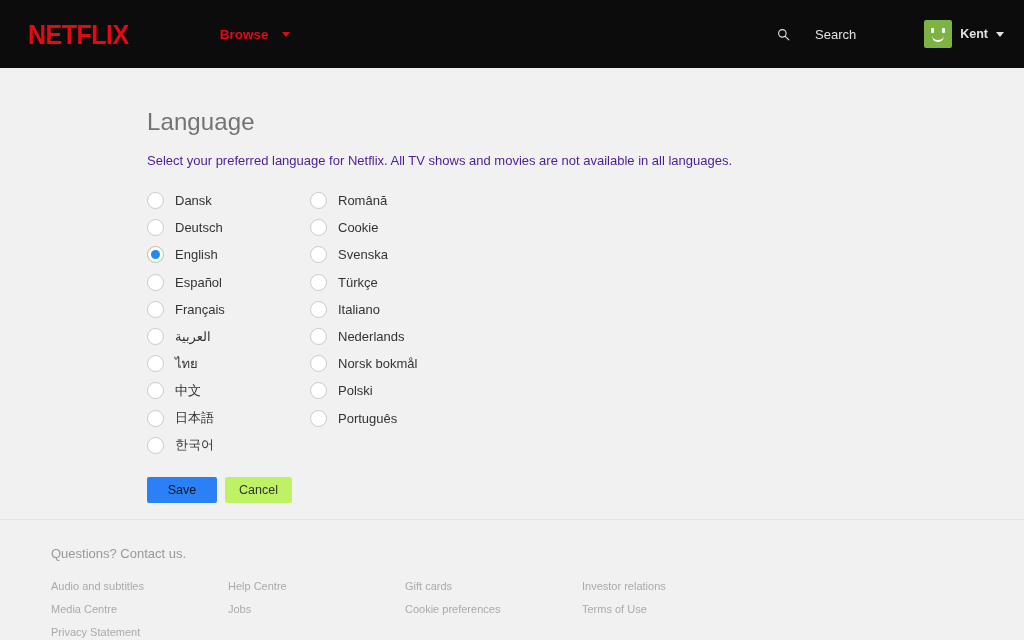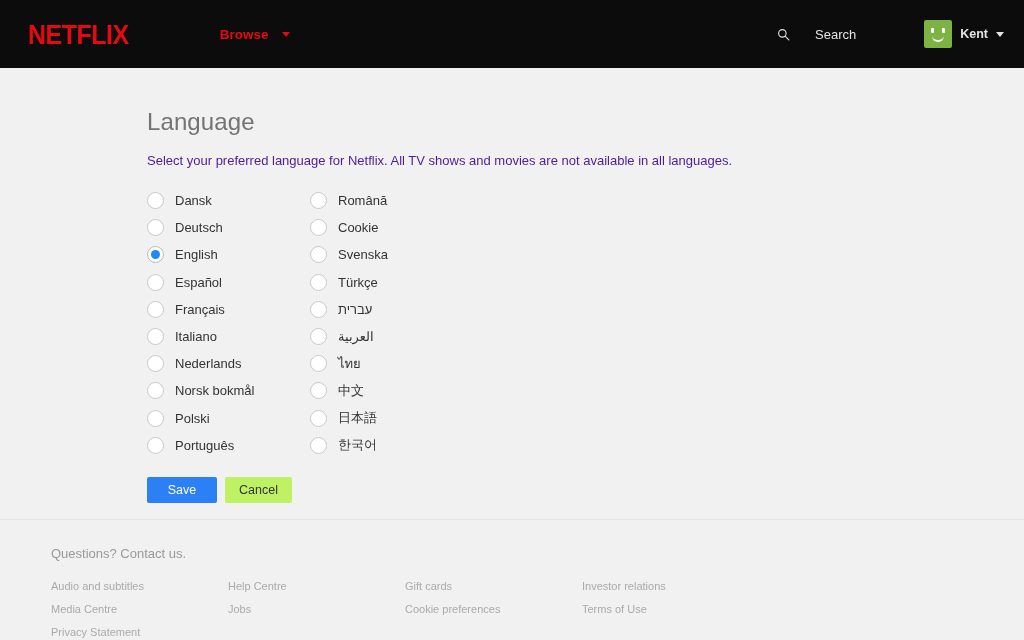--- a/index.html
+++ b/index.html
@@ -178,21 +178,21 @@
     font-family: "Liberation Sans", sans-serif;
     border: none;
     border-radius: 2px;
     cursor: pointer;
     padding: 0 14px;
     height: 26px;
     line-height: 26px;
   }
   .btn-save {
     background: #2a80f4;
-    color: #ffffff;
+    color: #0f172a;
     min-width: 70px;
   }
   .btn-cancel {
     background: #bef264;
     color: #333333;
     min-width: 62px;
   }
 
   
   .footer {
@@ -291,24 +291,20 @@
       <div class="lang-option">
         <span class="radio"></span>
         <span class="lang-label">Türkçe</span>
       </div>
       <div class="lang-option">
         <span class="radio"></span>
         <span class="lang-label">Français</span>
       </div>
       <div class="lang-option">
         <span class="radio"></span>
-        <span class="lang-label">עברית</span>
-      </div>
-      <div class="lang-option">
-        <span class="radio"></span>
         <span class="lang-label">Italiano</span>
       </div>
       <div class="lang-option">
         <span class="radio"></span>
         <span class="lang-label">العربية</span>
       </div>
       <div class="lang-option">
         <span class="radio"></span>
         <span class="lang-label">Nederlands</span>
       </div>

